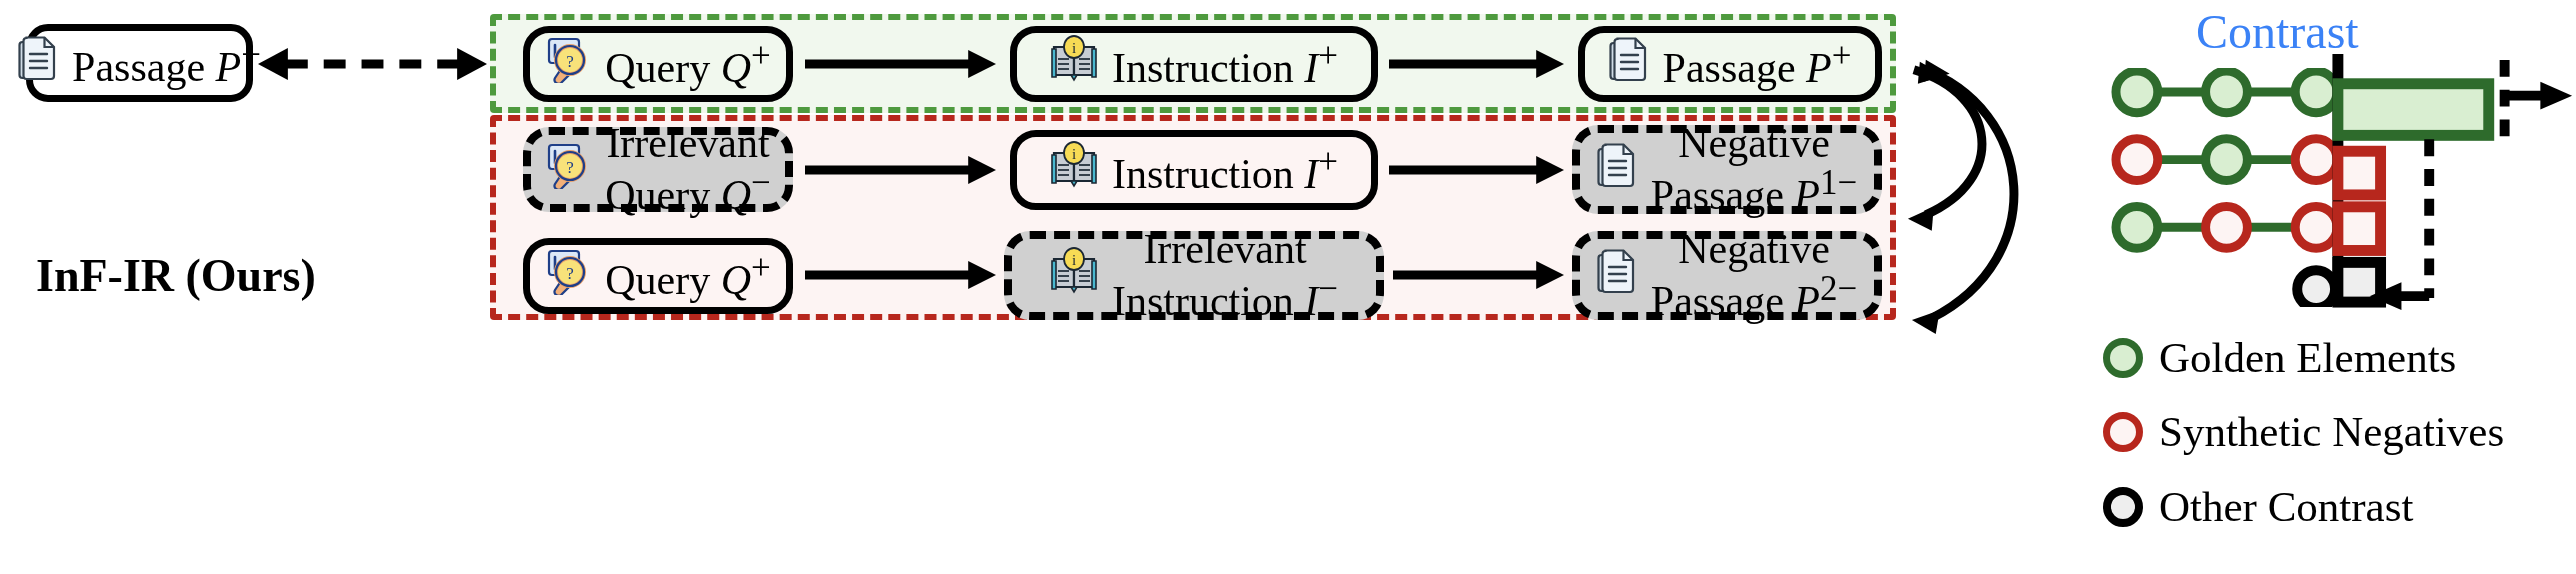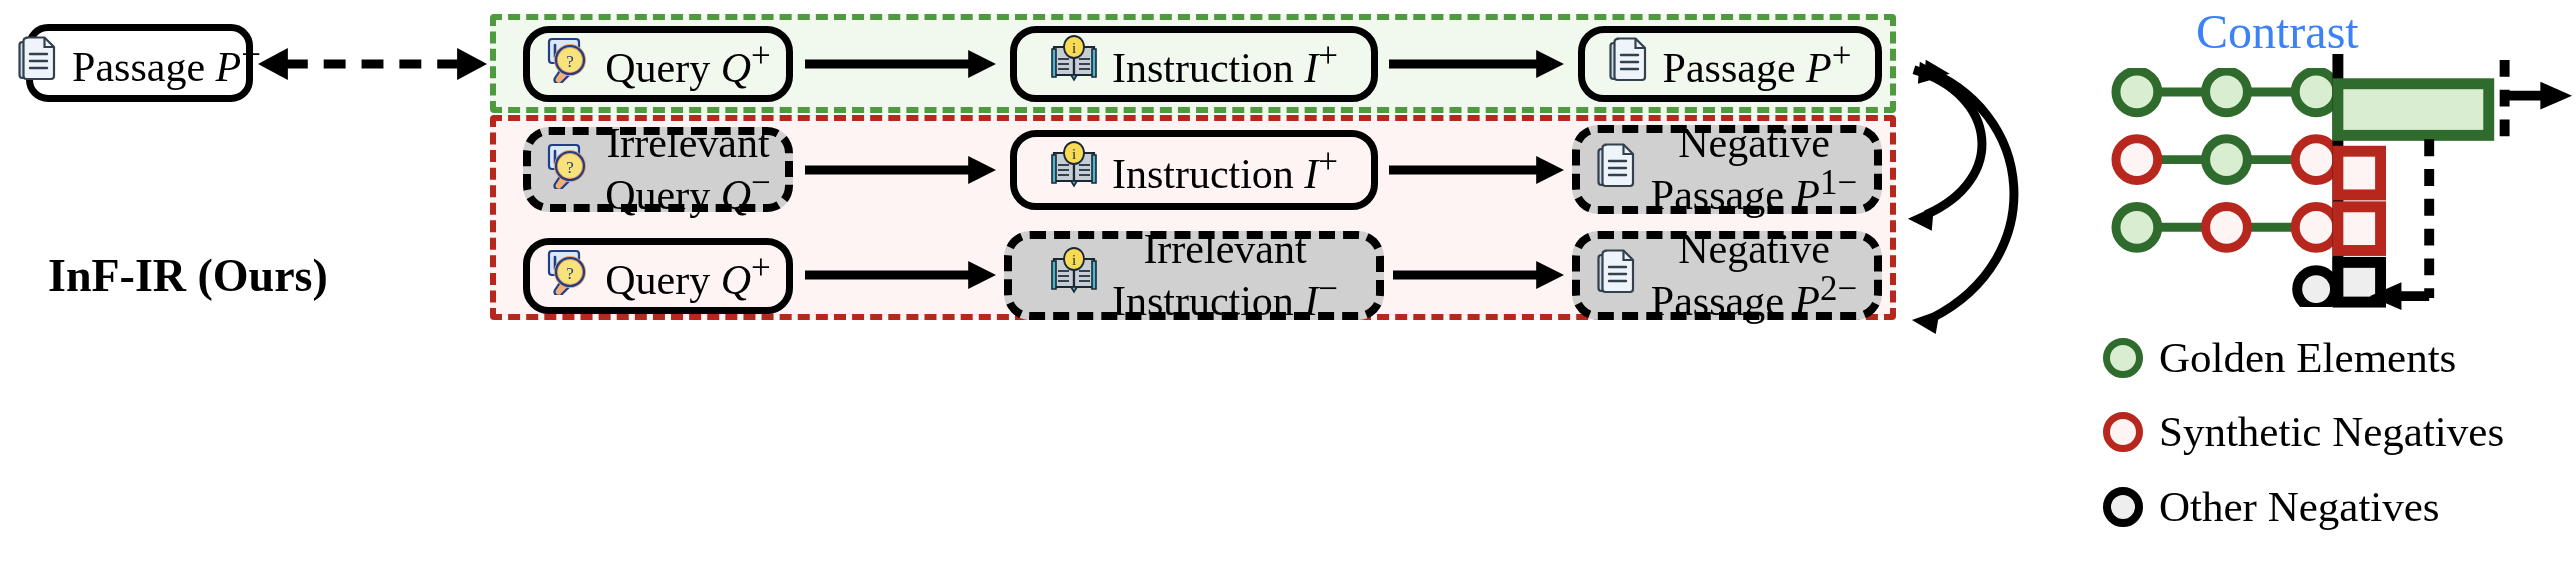--- a/index.html
+++ b/index.html
@@ -301,21 +301,21 @@
 
     <path d="M36 30 C 120 55, 130 140, 48 176" fill="none" stroke="#000" stroke-width="9"></path>
     <polygon points="42,22 66,36 40,44" fill="#000"></polygon>
     <polygon points="56,168 30,180 54,192" fill="#000"></polygon>
 
     <path d="M42 28 C 160 70, 172 220, 54 280" fill="none" stroke="#000" stroke-width="9"></path>
     <polygon points="48,20 72,34 46,42" fill="#000"></polygon>
     <polygon points="62,272 34,282 58,296" fill="#000"></polygon>
   </svg>
 
-  <div class="ours" style="left:38px;top:249px;">InF-IR (Ours)</div>
+  <div class="ours" style="left:26px;top:249px;">InF-IR (Ours)</div>
 
   <div class="panel-title" style="left:2186px;top:4px;">Contrast</div>
 
   <svg class="panel" style="left:2097px;top:68px;" width="239" height="239" viewBox="0 0 240 240">
 
     <g>
       <line x1="30" y1="24" x2="120" y2="24" stroke="#2e6b2c" stroke-width="9"></line>
       <line x1="120" y1="24" x2="210" y2="24" stroke="#2e6b2c" stroke-width="9"></line>
       <circle cx="30" cy="24" r="21" fill="#d9eed1" stroke="#2e6b2c" stroke-width="9"></circle>
       <circle cx="120" cy="24" r="21" fill="#d9eed1" stroke="#2e6b2c" stroke-width="9"></circle>
@@ -367,17 +367,17 @@
   <div class="legend-row" style="left:2093px;top:333px;">
     <span class="lgdot g"></span>
     <span>Golden Elements</span>
   </div>
   <div class="legend-row" style="left:2093px;top:407px;">
     <span class="lgdot r"></span>
     <span>Synthetic Negatives</span>
   </div>
   <div class="legend-row" style="left:2093px;top:482px;">
     <span class="lgdot k"></span>
-    <span>Other Negatives</span>
+    <span>Other Contrast</span>
   </div>
 
 </div>
 
 
 </body></html>

